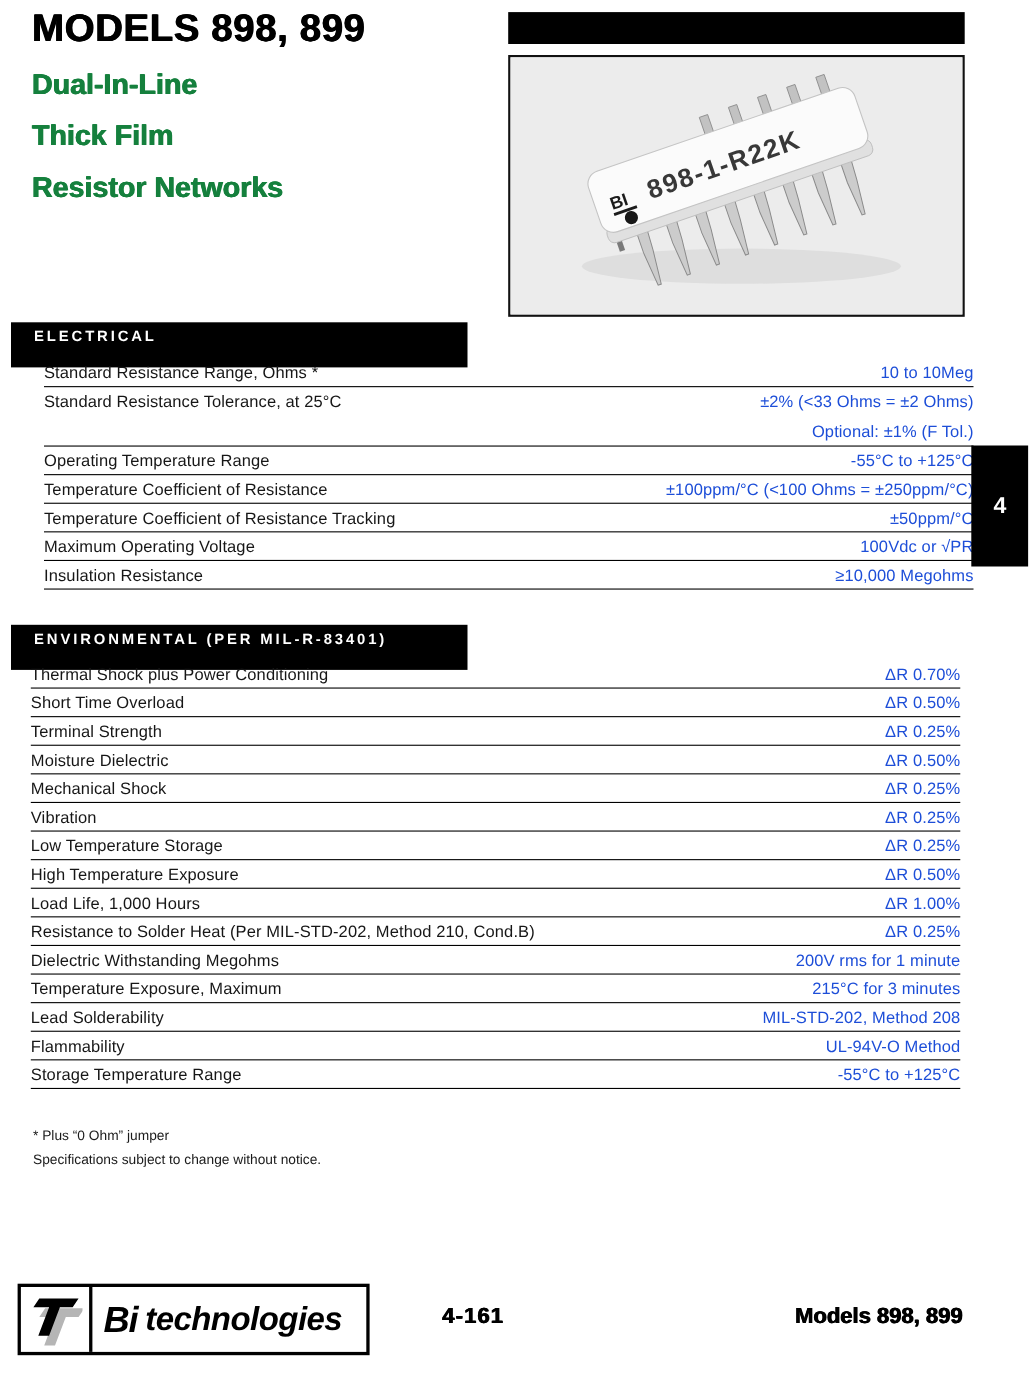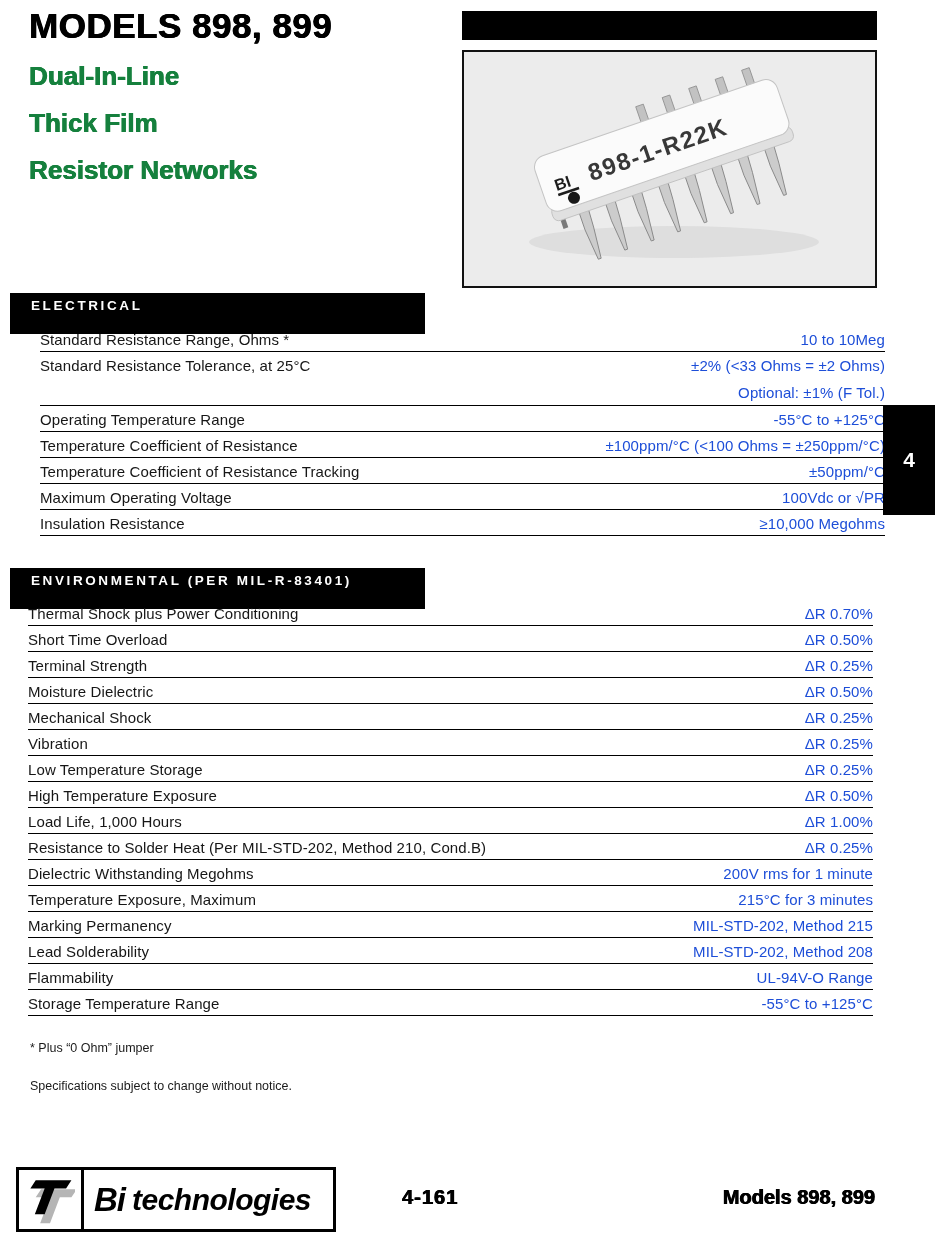--- a/index.html
+++ b/index.html
@@ -28,21 +28,21 @@
   .t-row{box-sizing:border-box;min-height:26px;border-bottom:1.6px solid #000;
          display:flex;justify-content:space-between;align-items:flex-start;padding-top:5px;}
   .t-row .lbl{font-size:15px;color:#161616;letter-spacing:0.1px;}
   .t-row .val{font-size:15px;color:#1d4ed8;text-align:right;letter-spacing:0.1px;}
   .t-row .val .v2{margin-top:10px;padding-bottom:4px;}
   
   .tab4{position:absolute;left:883px;top:405px;width:52px;height:110px;background:#000;
         color:#fff;font-size:21px;font-weight:bold;text-align:center;line-height:110px;}
   
   .footnotes{position:absolute;left:30px;top:1021px;font-size:12.5px;color:#1a1a1a;}
-  .footnotes div{line-height:22px;margin-top:16px;}
+  .footnotes div{line-height:22px;}
   
   .logobox{position:absolute;left:16px;top:1167px;width:320px;height:65px;border:3px solid #000;box-sizing:border-box;display:flex;align-items:stretch;background:#fff;}
   .logomark{width:62px;border-right:3px solid #000;display:flex;align-items:center;justify-content:center;}
   .logotext{flex:1;display:flex;align-items:center;padding-left:10px;font-style:italic;font-weight:bold;color:#000;white-space:nowrap;}
   .logotext .bi{font-size:33px;letter-spacing:-1px;margin-right:7px;}
   .logotext .tech{font-size:30px;letter-spacing:-0.5px;}
   .pagenum{position:absolute;left:402px;top:1186px;font-size:20px;font-weight:bold;color:#000;letter-spacing:1px;}
   .docref{position:absolute;right:60px;top:1186px;font-size:20px;font-weight:bold;color:#000;}
 </style>
 </head>
@@ -258,40 +258,33 @@
       </div>
 
       <div class="t-row">
         <span class="lbl">Temperature Exposure, Maximum</span>
         <div class="val">
           <div class="v1">215°C for 3 minutes</div>
 
         </div>
       </div>
 
-      <div class="t-row">
-        <span class="lbl">Marking Permanency</span>
-        <div class="val">
-          <div class="v1">MIL-STD-202, Method 215</div>
-
-        </div>
-      </div>
 
       <div class="t-row">
         <span class="lbl">Lead Solderability</span>
         <div class="val">
           <div class="v1">MIL-STD-202, Method 208</div>
 
         </div>
       </div>
 
       <div class="t-row">
         <span class="lbl">Flammability</span>
         <div class="val">
-          <div class="v1">UL-94V-O Range</div>
+          <div class="v1">UL-94V-O Method</div>
 
         </div>
       </div>
 
       <div class="t-row">
         <span class="lbl">Storage Temperature Range</span>
         <div class="val">
           <div class="v1">-55°C to +125°C</div>
 
         </div>

